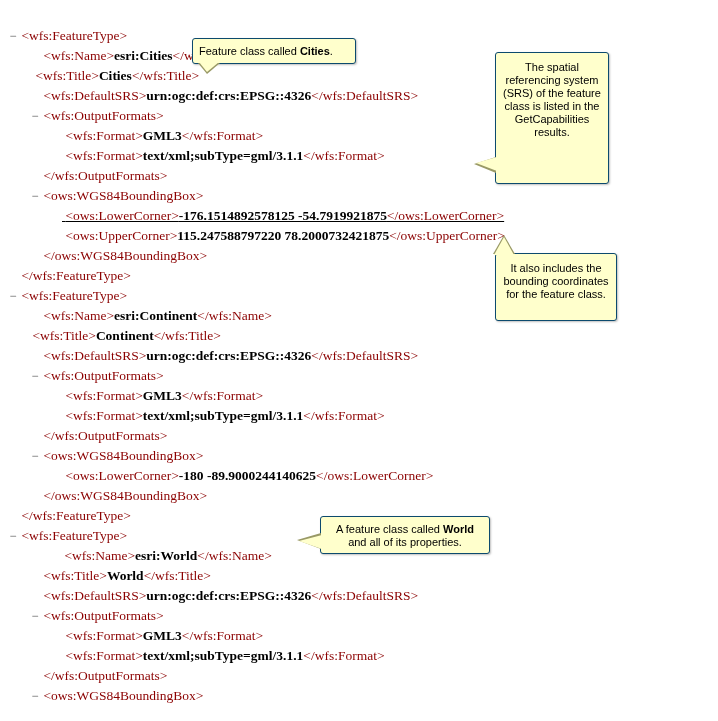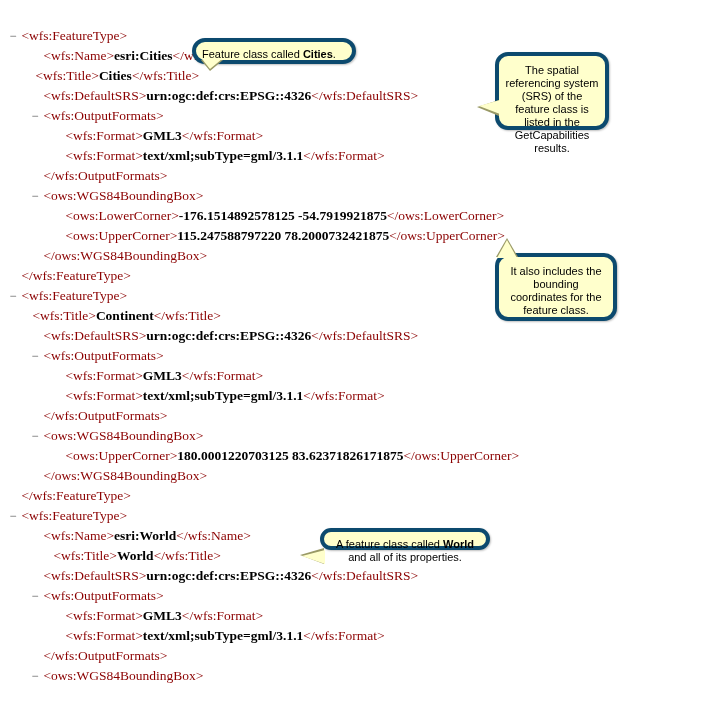--- a/index.html
+++ b/index.html
@@ -43,22 +43,22 @@
     text-align: center;
   }
 
   .tag { color: #8b0000; }
   .val { color: #000000; font-weight: bold; }
 
   
   .callout {
     position: absolute;
     background: #ffffcc;
-    border: 4px solid #0c4a6e;
-    border-radius: 13px;
+    border: 1px solid #0c4a6e;
+    border-radius: 3px;
     font-family: "Liberation Sans", sans-serif;
     font-size: 11px;
     line-height: 13px;
     color: #000000;
     padding: 4px 6px;
     box-sizing: border-box;
     box-shadow: 1px 1px 2px rgba(0,0,0,0.25);
     text-align: center;
     z-index: 10;
   }
@@ -90,21 +90,21 @@
     width: 0; height: 0;
     border-left: 9px solid transparent;
     border-right: 13px solid transparent;
     border-top: 11px solid #999966;
   }
 
   .c-srs {
     left: 495px;
     top: 52px;
     width: 114px;
-    height: 78px;
+    height: 132px;
     padding-top: 8px;
   }
   .c-srs::after {
     content: "";
     position: absolute;
     left: -20px;
     bottom: 12px;
     width: 0; height: 0;
     border-top: 6px solid transparent;
     border-bottom: 8px solid transparent;
@@ -144,23 +144,23 @@
     left: -3px;
     top: -19px;
     width: 0; height: 0;
     border-left: 11px solid transparent;
     border-right: 11px solid transparent;
     border-bottom: 19px solid #999966;
   }
 
   .c-world {
     left: 320px;
-    top: 528px;
+    top: 516px;
     width: 170px;
-    height: 22px;
+    height: 38px;
     padding-top: 6px;
   }
   .c-world::after {
     content: "";
     position: absolute;
     left: -22px;
     top: 18px;
     width: 0; height: 0;
     border-top: 6px solid transparent;
     border-bottom: 8px solid transparent;
@@ -183,38 +183,39 @@
 <div id="xml">
     <div class="line" style="padding-left: 8px;"><span class="toggle">−</span><span> </span><span class="tag">&lt;wfs:FeatureType&gt;</span></div>
     <div class="line" style="padding-left: 30px;"><span class="toggle"></span><span> </span><span class="tag">&lt;wfs:Name&gt;</span><span class="val">esri:Cities</span><span class="tag">&lt;/wfs:Name&gt;</span></div>
     <div class="line" style="padding-left: 22px;"><span class="toggle"></span><span> </span><span class="tag">&lt;wfs:Title&gt;</span><span class="val">Cities</span><span class="tag">&lt;/wfs:Title&gt;</span></div>
     <div class="line" style="padding-left: 30px;"><span class="toggle"></span><span> </span><span class="tag">&lt;wfs:DefaultSRS&gt;</span><span class="val">urn:ogc:def:crs:EPSG::4326</span><span class="tag">&lt;/wfs:DefaultSRS&gt;</span></div>
     <div class="line" style="padding-left: 30px;"><span class="toggle">−</span><span> </span><span class="tag">&lt;wfs:OutputFormats&gt;</span></div>
     <div class="line" style="padding-left: 52px;"><span class="toggle"></span><span> </span><span class="tag">&lt;wfs:Format&gt;</span><span class="val">GML3</span><span class="tag">&lt;/wfs:Format&gt;</span></div>
     <div class="line" style="padding-left: 52px;"><span class="toggle"></span><span> </span><span class="tag">&lt;wfs:Format&gt;</span><span class="val">text/xml;subType=gml/3.1.1</span><span class="tag">&lt;/wfs:Format&gt;</span></div>
     <div class="line" style="padding-left: 30px;"><span class="toggle"></span><span> </span><span class="tag">&lt;/wfs:OutputFormats&gt;</span></div>
     <div class="line" style="padding-left: 30px;"><span class="toggle">−</span><span> </span><span class="tag">&lt;ows:WGS84BoundingBox&gt;</span></div>
-    <div class="line" style="padding-left: 52px;"><span class="toggle"></span><span> </span><span class="tag">&lt;ows:LowerCorner&gt;</span><span class="val">-176.1514892578125 -54.7919921875</span><span class="tag">&lt;/ows:LowerCorner&gt;</span></div>
+    <div class="line" style="padding-left: 52px; text-decoration: underline;"><span class="toggle"></span><span> </span><span class="tag">&lt;ows:LowerCorner&gt;</span><span class="val">-176.1514892578125 -54.7919921875</span><span class="tag">&lt;/ows:LowerCorner&gt;</span></div>
     <div class="line" style="padding-left: 52px;"><span class="toggle"></span><span> </span><span class="tag">&lt;ows:UpperCorner&gt;</span><span class="val">115.247588797220 78.2000732421875</span><span class="tag">&lt;/ows:UpperCorner&gt;</span></div>
     <div class="line" style="padding-left: 30px;"><span class="toggle"></span><span> </span><span class="tag">&lt;/ows:WGS84BoundingBox&gt;</span></div>
     <div class="line" style="padding-left: 8px;"><span class="toggle"></span><span> </span><span class="tag">&lt;/wfs:FeatureType&gt;</span></div>
     <div class="line" style="padding-left: 8px;"><span class="toggle">−</span><span> </span><span class="tag">&lt;wfs:FeatureType&gt;</span></div>
+    <div class="line" style="padding-left: 30px;"><span class="toggle"></span><span> </span><span class="tag">&lt;wfs:Name&gt;</span><span class="val">esri:Continent</span><span class="tag">&lt;/wfs:Name&gt;</span></div>
     <div class="line" style="padding-left: 19px;"><span class="toggle"></span><span> </span><span class="tag">&lt;wfs:Title&gt;</span><span class="val">Continent</span><span class="tag">&lt;/wfs:Title&gt;</span></div>
     <div class="line" style="padding-left: 30px;"><span class="toggle"></span><span> </span><span class="tag">&lt;wfs:DefaultSRS&gt;</span><span class="val">urn:ogc:def:crs:EPSG::4326</span><span class="tag">&lt;/wfs:DefaultSRS&gt;</span></div>
     <div class="line" style="padding-left: 30px;"><span class="toggle">−</span><span> </span><span class="tag">&lt;wfs:OutputFormats&gt;</span></div>
     <div class="line" style="padding-left: 52px;"><span class="toggle"></span><span> </span><span class="tag">&lt;wfs:Format&gt;</span><span class="val">GML3</span><span class="tag">&lt;/wfs:Format&gt;</span></div>
     <div class="line" style="padding-left: 52px;"><span class="toggle"></span><span> </span><span class="tag">&lt;wfs:Format&gt;</span><span class="val">text/xml;subType=gml/3.1.1</span><span class="tag">&lt;/wfs:Format&gt;</span></div>
     <div class="line" style="padding-left: 30px;"><span class="toggle"></span><span> </span><span class="tag">&lt;/wfs:OutputFormats&gt;</span></div>
     <div class="line" style="padding-left: 30px;"><span class="toggle">−</span><span> </span><span class="tag">&lt;ows:WGS84BoundingBox&gt;</span></div>
-    <div class="line" style="padding-left: 52px;"><span class="toggle"></span><span> </span><span class="tag">&lt;ows:UpperCorner&gt;</span><span class="val">180.0001220703125 83.62371826171875</span><span class="tag">&lt;/ows:UpperCorner&gt;</span></div>
+    <div class="line" style="padding-left: 52px;"><span class="toggle"></span><span> </span><span class="tag">&lt;ows:LowerCorner&gt;</span><span class="val">-180 -89.9000244140625</span><span class="tag">&lt;/ows:LowerCorner&gt;</span></div>
     <div class="line" style="padding-left: 30px;"><span class="toggle"></span><span> </span><span class="tag">&lt;/ows:WGS84BoundingBox&gt;</span></div>
     <div class="line" style="padding-left: 8px;"><span class="toggle"></span><span> </span><span class="tag">&lt;/wfs:FeatureType&gt;</span></div>
     <div class="line" style="padding-left: 8px;"><span class="toggle">−</span><span> </span><span class="tag">&lt;wfs:FeatureType&gt;</span></div>
-    <div class="line" style="padding-left: 30px;"><span class="toggle"></span><span> </span><span class="tag">&lt;wfs:Name&gt;</span><span class="val">esri:World</span><span class="tag">&lt;/wfs:Name&gt;</span></div>
-    <div class="line" style="padding-left: 40px;"><span class="toggle"></span><span> </span><span class="tag">&lt;wfs:Title&gt;</span><span class="val">World</span><span class="tag">&lt;/wfs:Title&gt;</span></div>
+    <div class="line" style="padding-left: 22px; margin-left: 29px;"><span class="toggle"></span><span> </span><span class="tag">&lt;wfs:Name&gt;</span><span class="val">esri:World</span><span class="tag">&lt;/wfs:Name&gt;</span></div>
+    <div class="line" style="padding-left: 30px;"><span class="toggle"></span><span> </span><span class="tag">&lt;wfs:Title&gt;</span><span class="val">World</span><span class="tag">&lt;/wfs:Title&gt;</span></div>
     <div class="line" style="padding-left: 30px;"><span class="toggle"></span><span> </span><span class="tag">&lt;wfs:DefaultSRS&gt;</span><span class="val">urn:ogc:def:crs:EPSG::4326</span><span class="tag">&lt;/wfs:DefaultSRS&gt;</span></div>
     <div class="line" style="padding-left: 30px;"><span class="toggle">−</span><span> </span><span class="tag">&lt;wfs:OutputFormats&gt;</span></div>
     <div class="line" style="padding-left: 52px;"><span class="toggle"></span><span> </span><span class="tag">&lt;wfs:Format&gt;</span><span class="val">GML3</span><span class="tag">&lt;/wfs:Format&gt;</span></div>
     <div class="line" style="padding-left: 52px;"><span class="toggle"></span><span> </span><span class="tag">&lt;wfs:Format&gt;</span><span class="val">text/xml;subType=gml/3.1.1</span><span class="tag">&lt;/wfs:Format&gt;</span></div>
     <div class="line" style="padding-left: 30px;"><span class="toggle"></span><span> </span><span class="tag">&lt;/wfs:OutputFormats&gt;</span></div>
     <div class="line" style="padding-left: 30px;"><span class="toggle">−</span><span> </span><span class="tag">&lt;ows:WGS84BoundingBox&gt;</span></div>
   </div>
 
 <div class="callout c-cities">
   <span>Feature class called </span><b>Cities</b><span>.</span>

